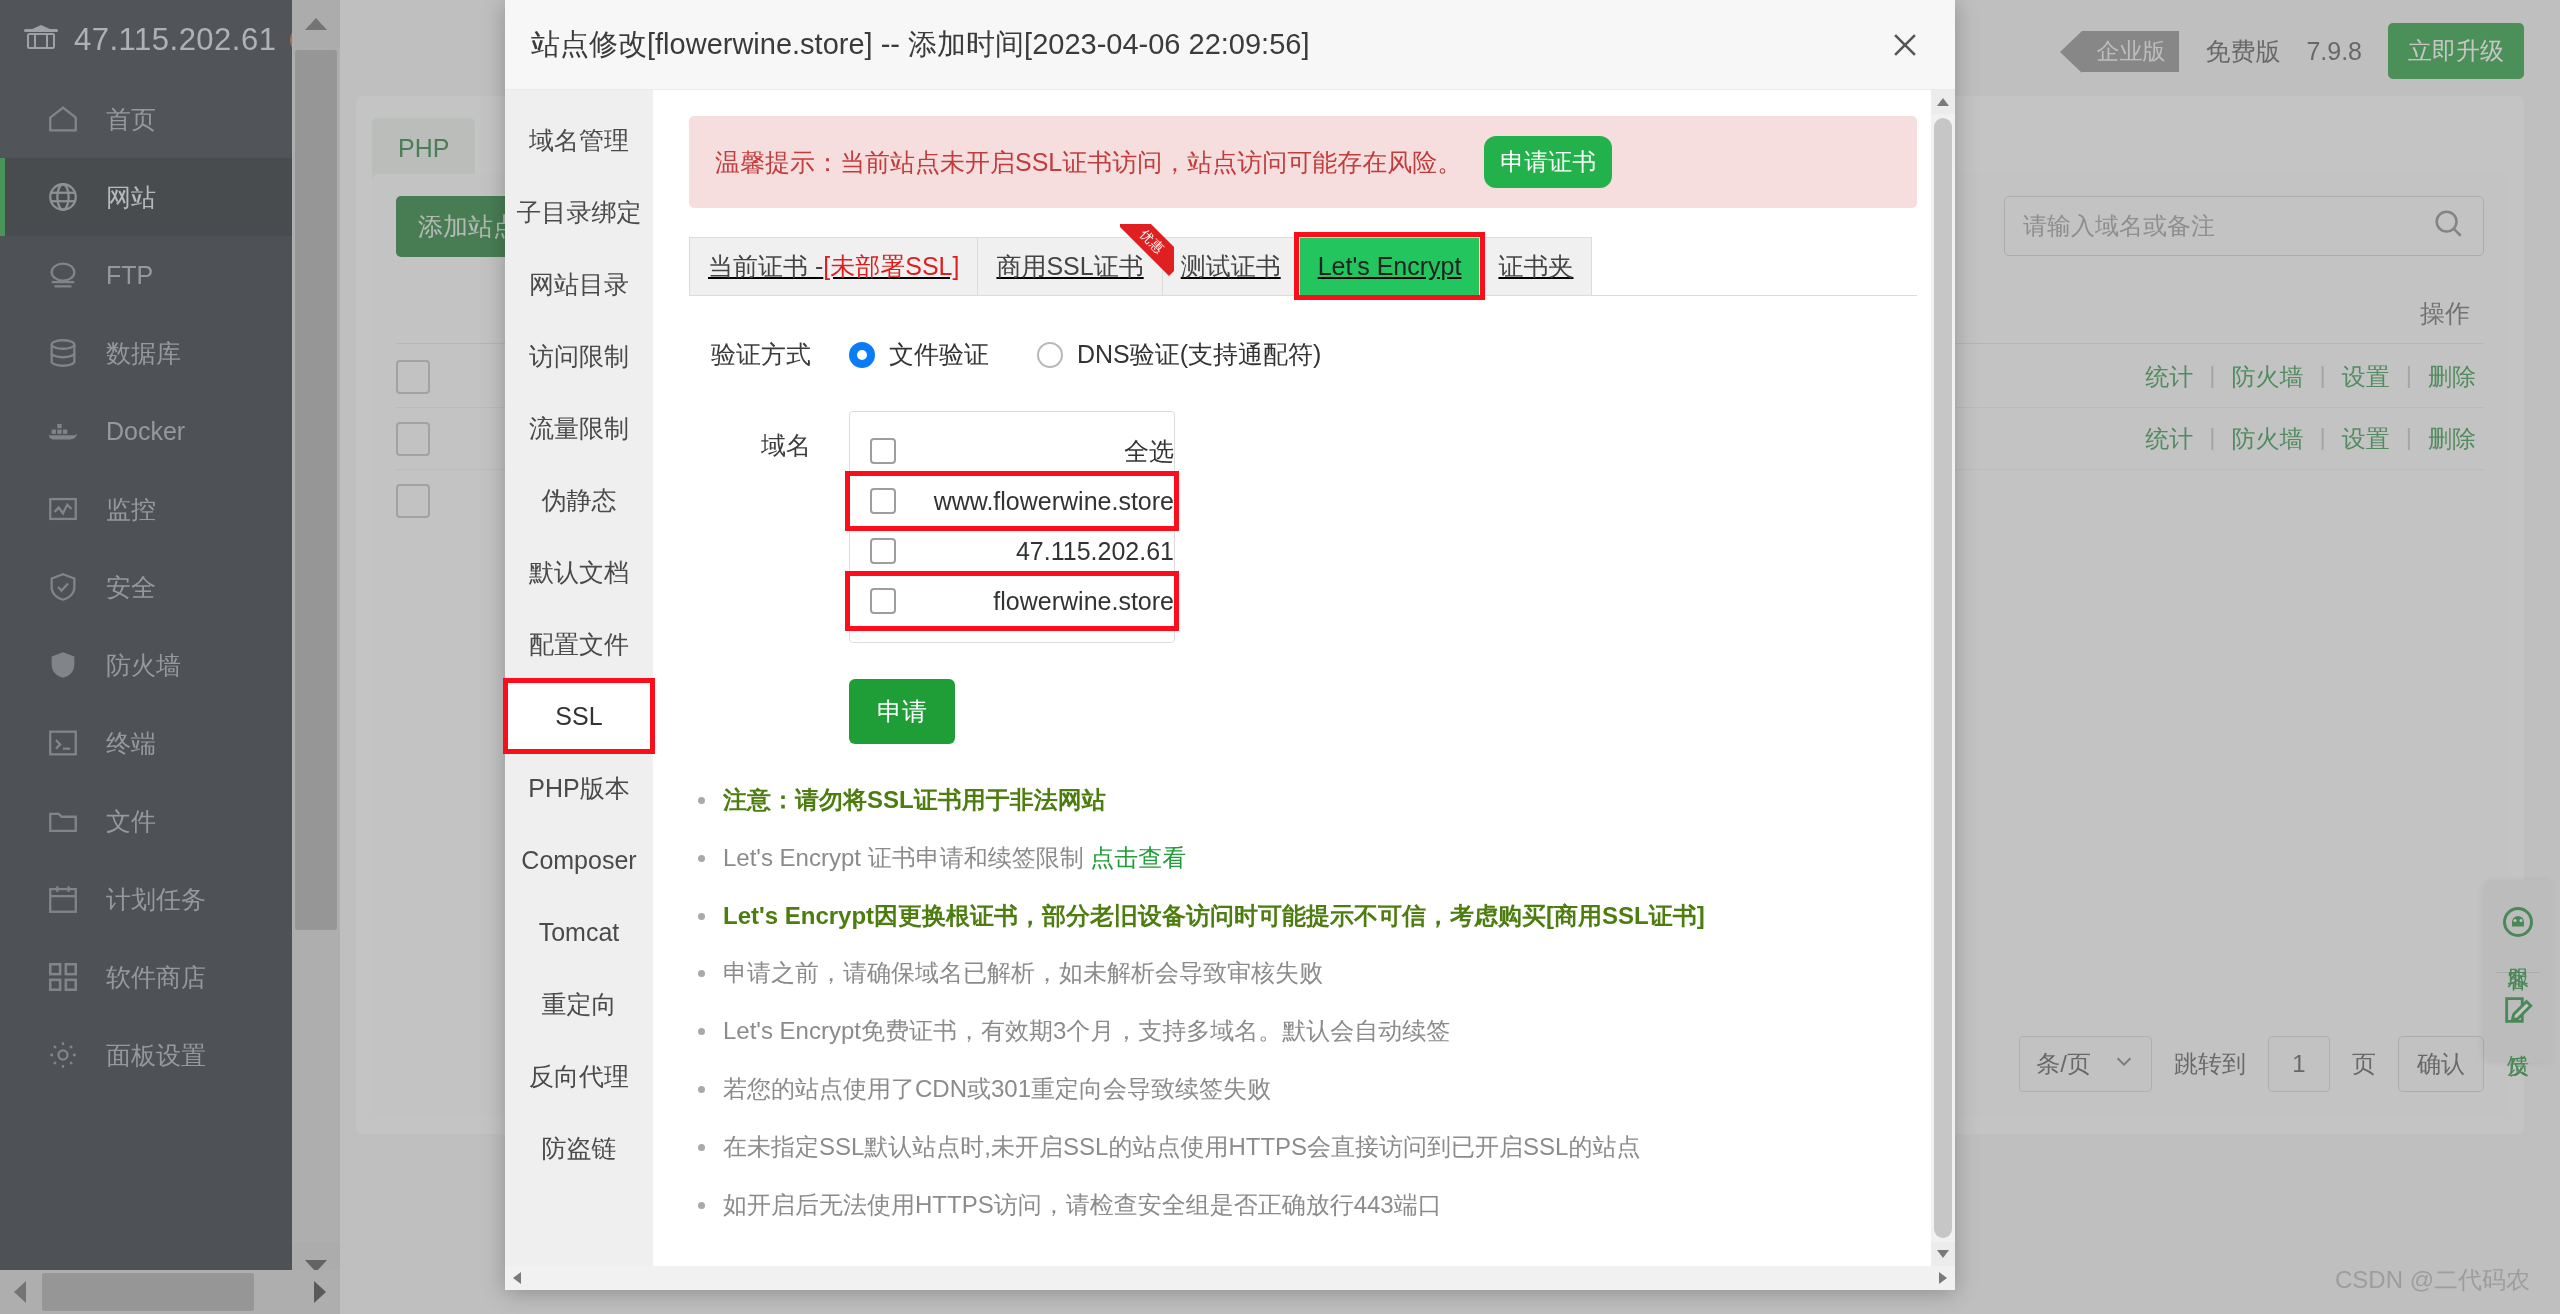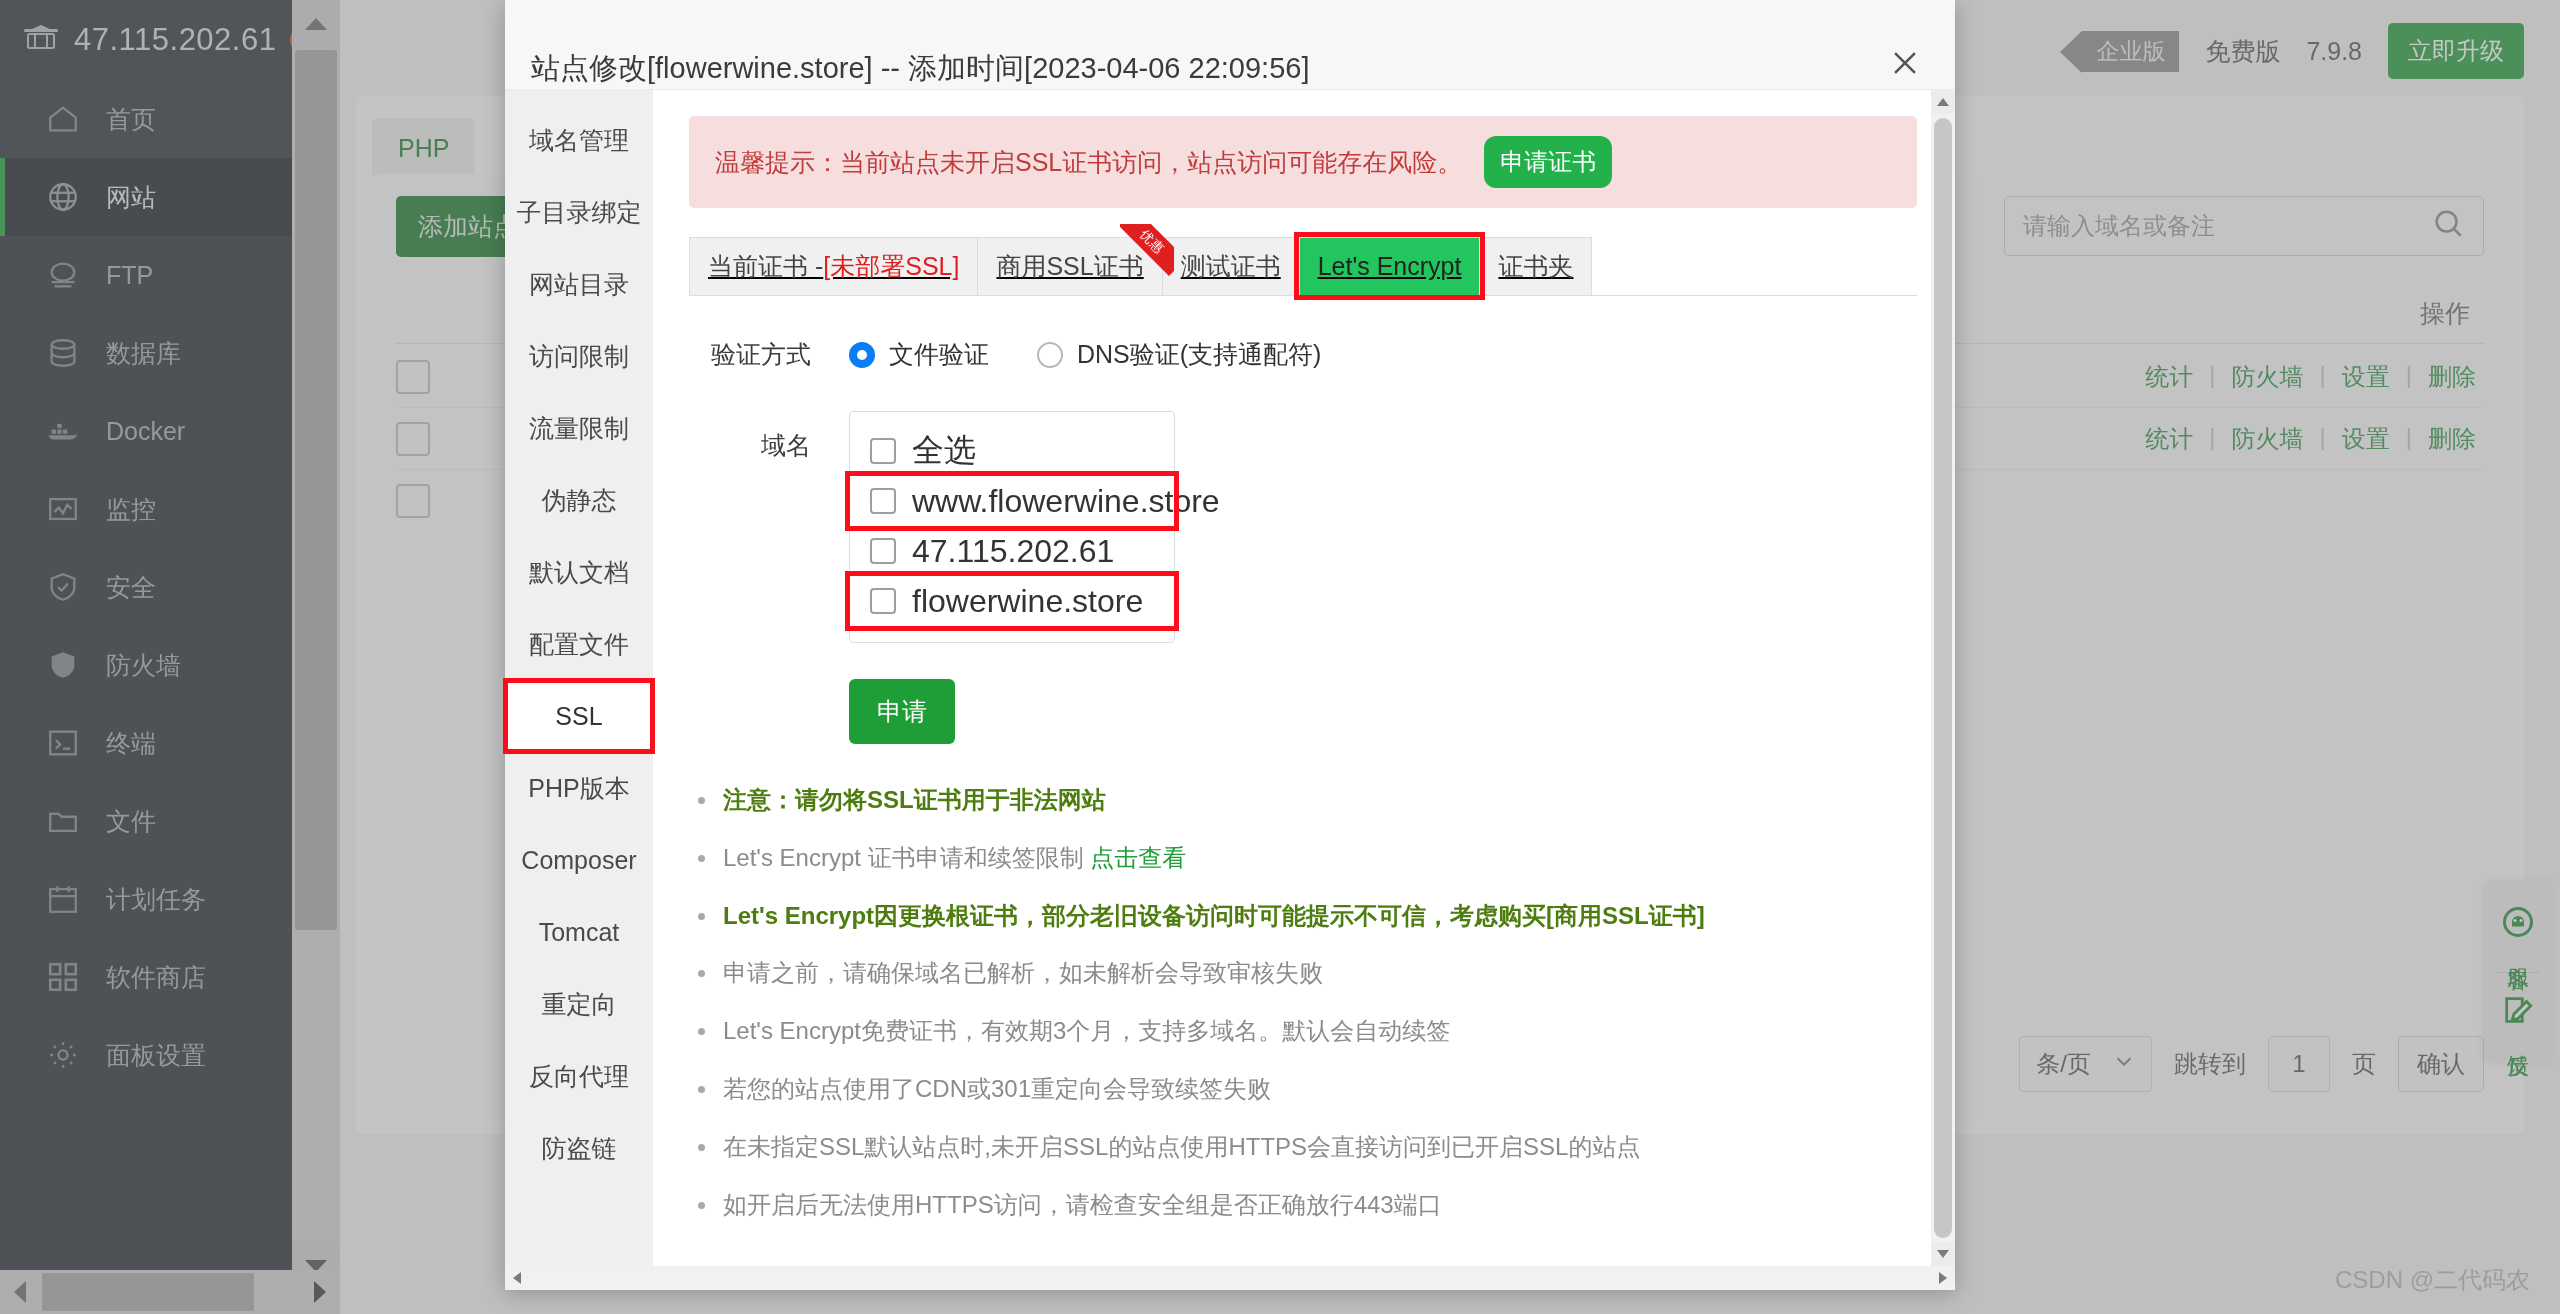--- a/index.html
+++ b/index.html
@@ -181,21 +181,21 @@
   
   .modal {
     position: absolute; left: 505px; top: 0; width: 1450px; height: 1290px;
     background: #fff; z-index: 20;
     box-shadow: 0 3px 22px rgba(0,0,0,.25);
     display: flex; flex-direction: column;
   }
   .modal-header {
     height: 90px; flex: none; background: #f7f7f7;
     border-bottom: 1px solid #ebebeb;
-    display: flex; align-items: flex-end; padding: 0 24px 0 26px;
+    display: flex; align-items: center; padding: 0 24px 0 26px;
   }
   .modal-title { font-size: 29px; color: #3b3b3b; }
   .modal-close {
     margin-left: auto; width: 52px; height: 52px; display: flex;
     align-items: center; justify-content: center; cursor: pointer;
     color: #555;
   }
   .modal-body { flex: 1; display: flex; min-height: 0; position: relative; }
 
   .modal-nav {
@@ -274,22 +274,23 @@
     transform: translate(-50%,-50%);
   }
 
   .domain-row { display: flex; margin-top: 40px; }
   .domain-box {
     width: 326px; border: 1px solid #dcdcdc; border-radius: 4px;
     padding: 14px 0 16px; background: #fff;
   }
   .dm-item {
     display: flex; align-items: center; gap: 16px; height: 50px;
-    padding-left: 20px; font-size: 32px; color: #333; cursor: pointer;
+    padding-left: 20px; font-size: 25px; color: #333; cursor: pointer;
     position: relative;
+    justify-content: space-between;
   }
   .dm-item.hl-box { outline: 5px solid #fc0d1b; z-index: 2; }
   .cbx {
     width: 26px; height: 26px; border: 2px solid #9e9e9e; border-radius: 4px;
     background: #fff; flex: none;
   }
 
   .btn-submit {
     margin: 36px 0 0 160px; background: #1f9d37; color: #fff; border: none;
     border-radius: 6px; padding: 16px 28px; font-size: 25px; cursor: pointer;

